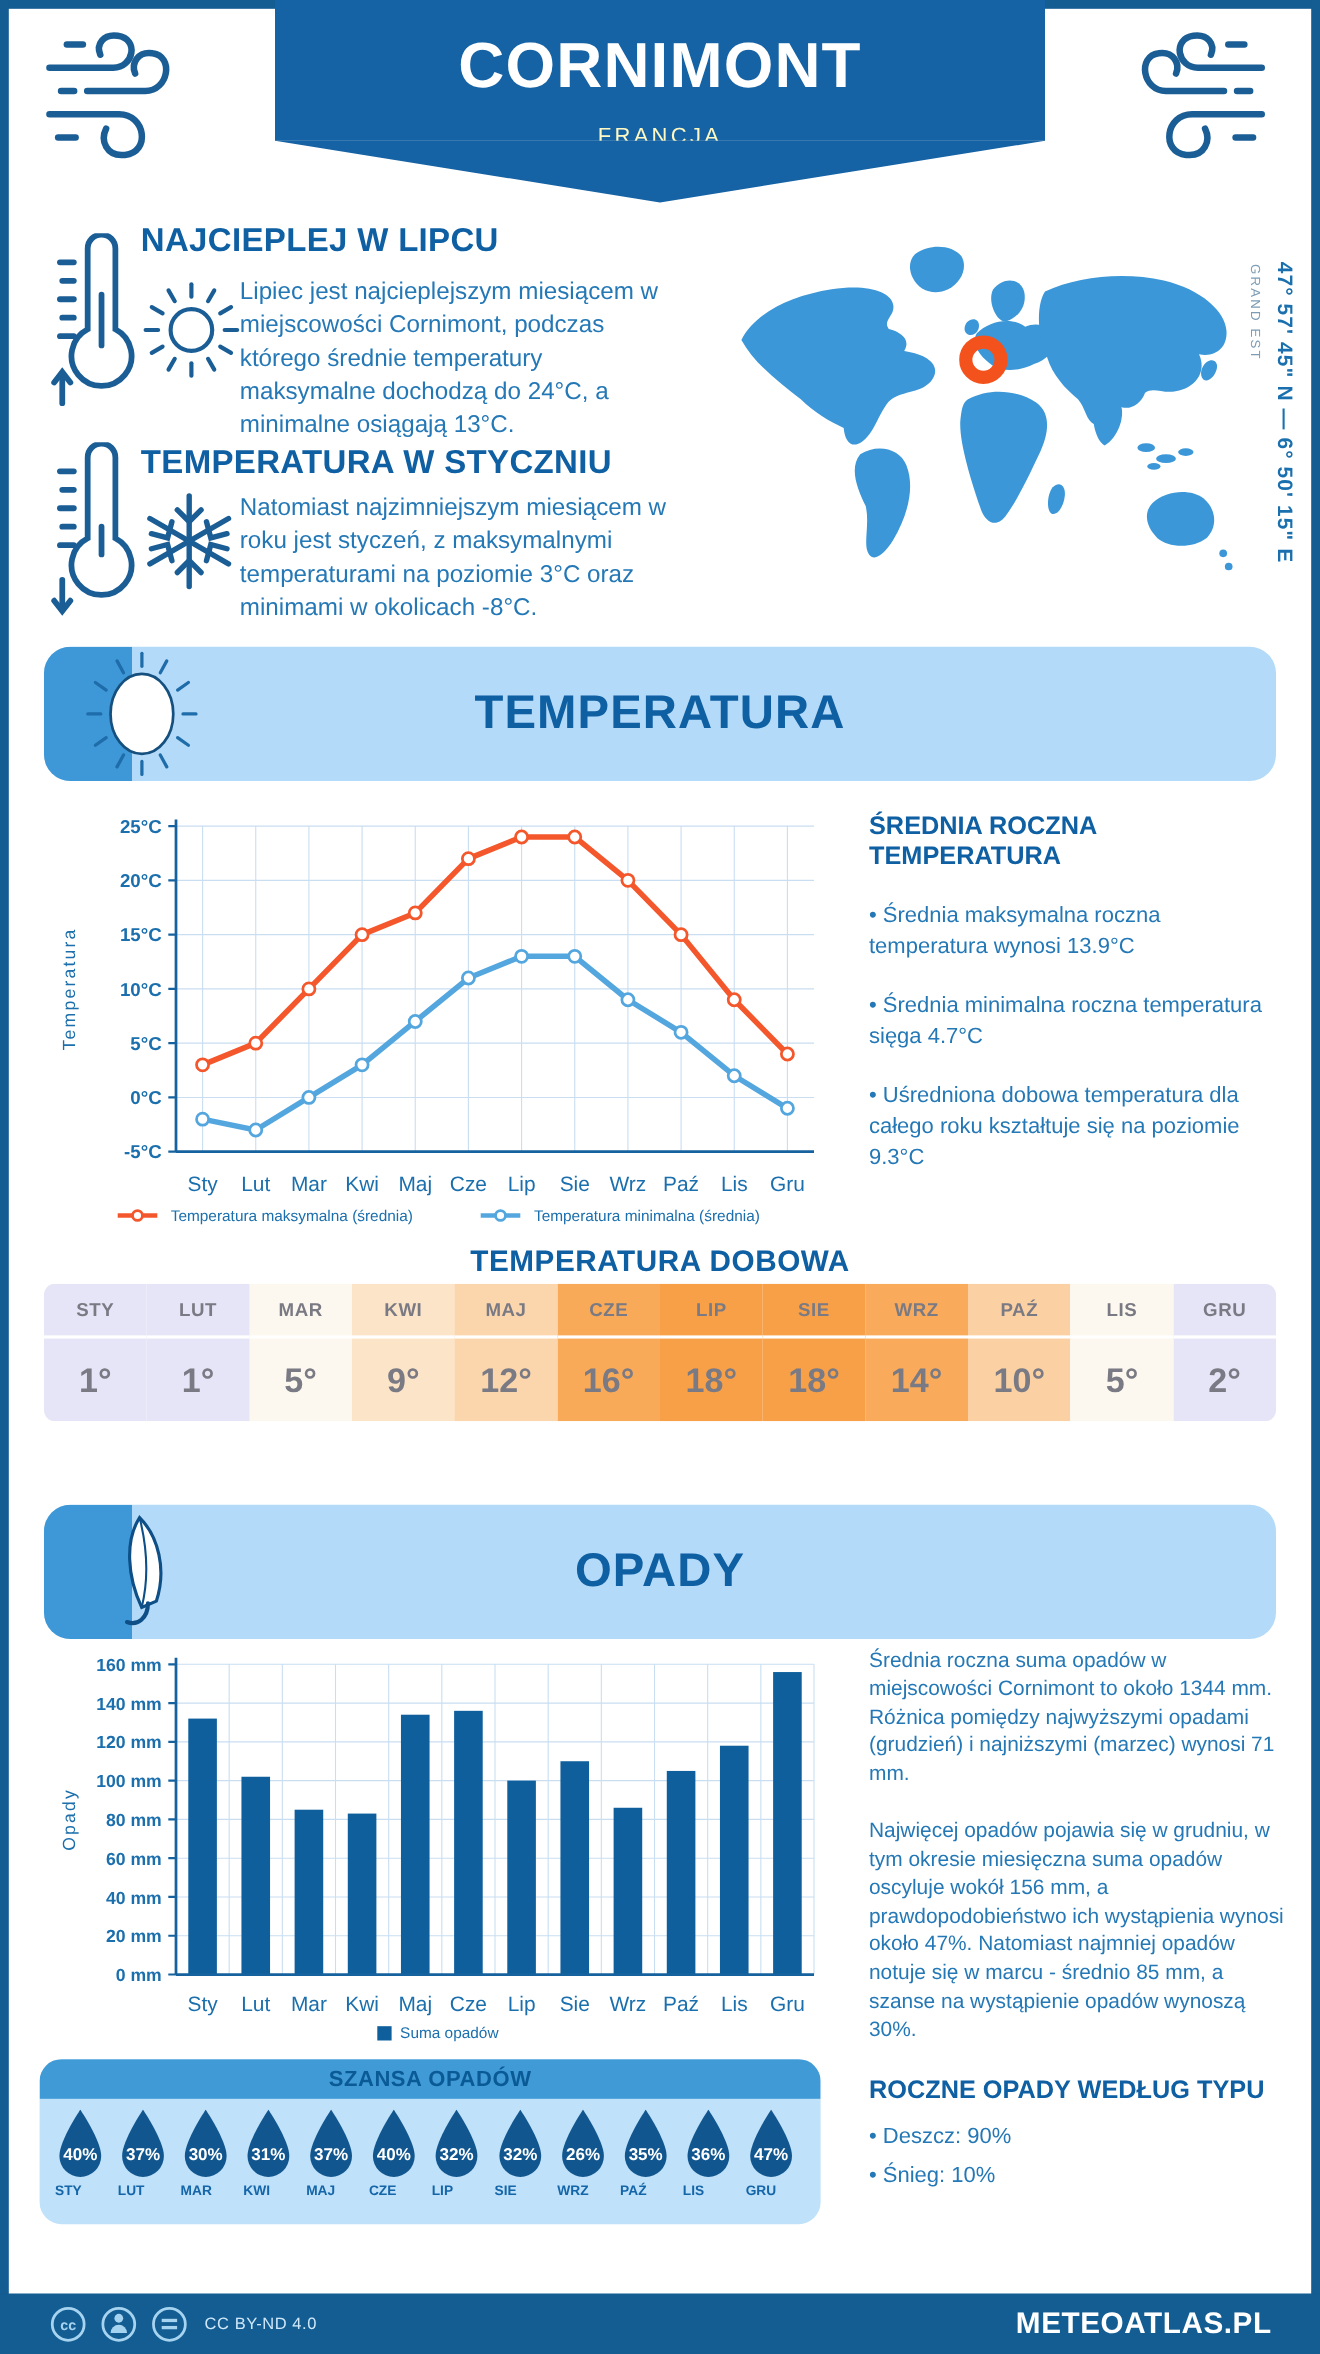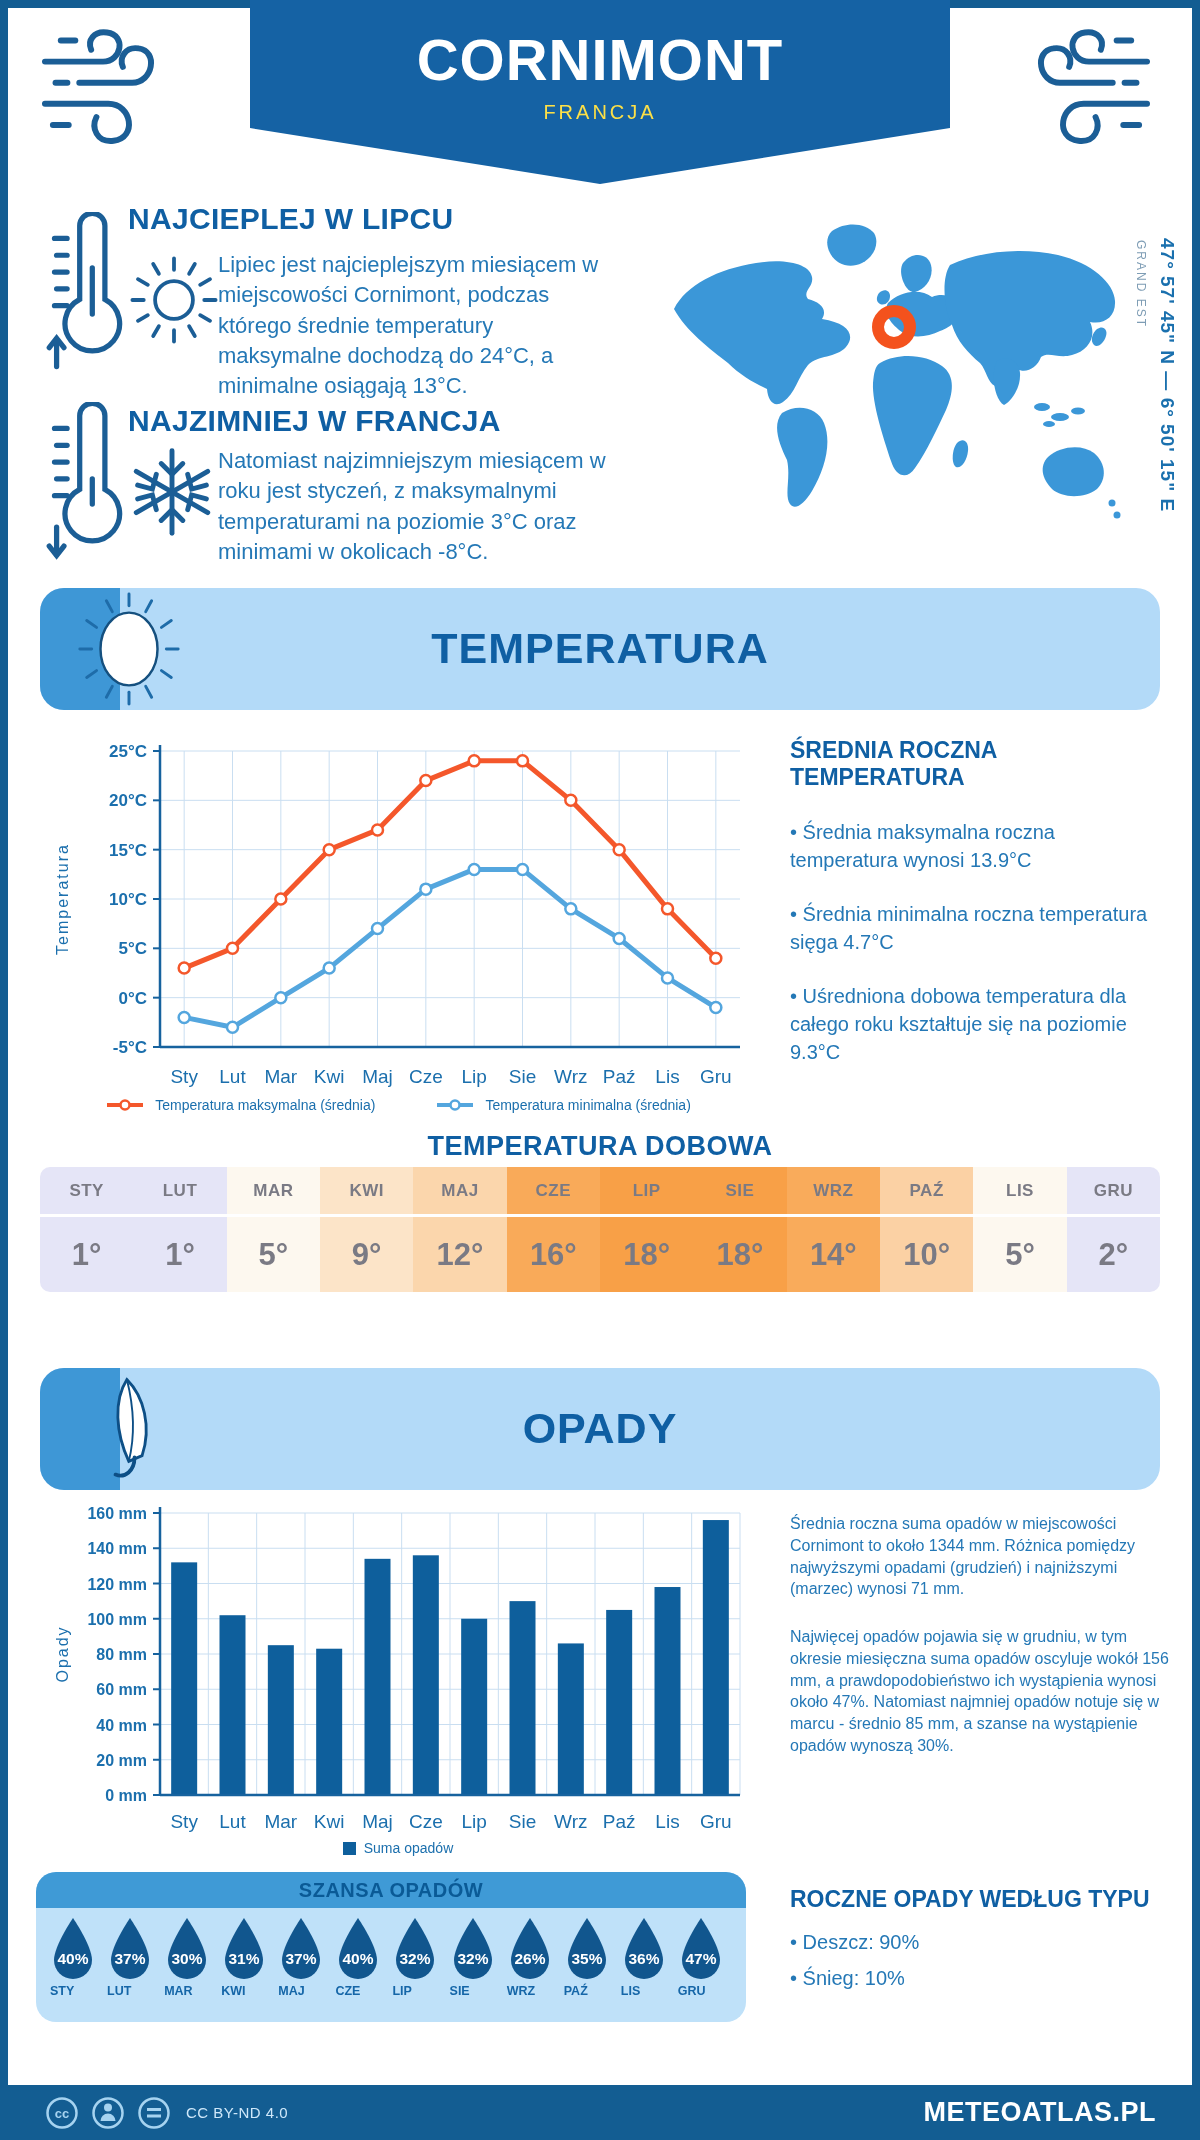--- a/index.html
+++ b/index.html
@@ -3,41 +3,41 @@
 <meta charset="utf-8">
 <style>
   html,body{margin:0;padding:0;background:#fff;font-family:"Liberation Sans",sans-serif;}
   #page{position:relative;width:1200px;height:2140px;margin:0 auto;background:#fff;overflow:hidden;}
   .abs{position:absolute;}
   .frame{background:var(--c-frame);}
   
   .banner{left:250px;top:0;width:700px;height:128px;background:var(--c-banner);text-align:center;}
   .banner-point{left:250px;top:128px;width:0;height:0;border-left:350px solid transparent;border-right:350px solid transparent;border-top:56px solid var(--c-banner);}
   .city{margin-top:26px;font-size:58px;font-weight:bold;color:#fff;letter-spacing:1px;}
-  .country{margin-top:8px;font-size:20px;color:#fde047;letter-spacing:3px;}
+  .country{margin-top:20px;font-size:20px;color:#fef9c3;letter-spacing:3px;}
   .wind-l{left:32px;top:22px;}
   .wind-r{right:40px;top:22px;transform:scaleX(-1);}
   
   .blk-title{font-size:30px;font-weight:bold;color:var(--c-heading);letter-spacing:.3px;}
   .blk-text{font-size:22px;line-height:1.38;color:var(--c-body_text);}
   
   .coords{right:22px;top:238px;writing-mode:vertical-rl;font-size:19px;font-weight:bold;color:#1a70ae;letter-spacing:1px;}
   .region{right:52px;top:240px;writing-mode:vertical-rl;font-size:12px;color:#7e9db5;letter-spacing:2px;}
   
   .secban{left:40px;width:1120px;height:122px;background:var(--c-section_bg);border-radius:24px;overflow:hidden;}
   .secban .corner{position:absolute;left:0;top:0;bottom:0;width:80px;background:var(--c-section_corner);}
   .secban h2{position:absolute;left:0;right:0;top:36px;margin:0;text-align:center;font-size:43px;font-weight:bold;color:var(--c-heading);letter-spacing:1px;}
   
   .legend-row{left:48px;width:700px;display:flex;justify-content:center;gap:60px;align-items:center;}
   .legend-row span{font-size:14px;color:var(--c-tick_text);}
   .sq{display:inline-block;width:13px;height:13px;background:var(--c-bar);margin-right:8px;vertical-align:-2px;}
   
   .col-h{font-size:23px;font-weight:bold;color:var(--c-heading);margin:0 0 28px 0;}
   .bullet{font-size:20px;line-height:1.38;color:var(--c-body_text);margin-bottom:27px;}
-  .para{font-size:16px;line-height:1.36;color:var(--c-body_text);margin:16px 0 26px 0;}
+  .para{font-size:19px;line-height:1.36;color:var(--c-body_text);margin:0 0 26px 0;}
   
   .daily-title{left:0;width:1200px;text-align:center;font-size:27px;font-weight:bold;color:var(--c-heading);letter-spacing:.5px;}
   #temp-table{left:40px;top:1167px;width:1120px;display:grid;grid-template-columns:repeat(12,1fr);border-radius:10px;overflow:hidden;}
   .tt-head{height:47px;line-height:47px;text-align:center;font-size:17px;font-weight:bold;color:#7a7a84;letter-spacing:.5px;border-bottom:3px solid #fff;}
   .tt-val{height:75px;line-height:75px;text-align:center;font-size:31px;font-weight:bold;color:#7a7a84;}
   
   #chance{left:36px;top:1872px;width:710px;height:150px;border-radius:20px;overflow:hidden;background:var(--c-chance_body_bg);}
   #chance .ch-head{height:36px;line-height:36px;text-align:center;background:var(--c-chance_header_bg);font-size:20px;font-weight:bold;color:#0a5a96;letter-spacing:.5px;}
   #drops{display:flex;justify-content:space-between;padding:8px 14px 0 14px;}
   .drop{display:flex;flex-direction:column;width:54px;}
@@ -136,21 +136,21 @@
       <line x1="18.6" y1="34" x2="91.4" y2="76"></line>
       <line x1="18.6" y1="76" x2="91.4" y2="34"></line>
       <path d="M44 26 l11 11 11 -11"></path>
         <path d="M44 84 l11 -11 11 11"></path>
       <path d="M20 48 l15 4 4 -15"></path>
         <path d="M90 62 l-15 -4 -4 15"></path>
       <path d="M20 62 l15 -4 4 15"></path>
         <path d="M90 48 l-15 4 -4 -15"></path>
     </g>
   </svg>
-  <div class="abs blk-title" style="left:128px;top:404px;">NAJZIMNIEJ W FRANCJA</div>
+  <div class="abs blk-title" style="left:128px;top:404px;">TEMPERATURA W STYCZNIU</div>
   <div class="abs blk-text" style="left:218px;top:446px;width:420px;">Natomiast najzimniejszym miesiącem w roku jest styczeń, z maksymalnymi temperaturami na poziomie 3°C oraz minimami w okolicach -8°C.</div>
 
   <svg class="abs" style="left:660px;top:205px;" width="470" height="340" viewBox="0 0 470 340">
     <g fill="var(--c-map)">
       <path d="M14 104 C26 80 58 64 96 58 C128 53 150 60 152 72 C154 82 142 86 148 94 C160 97 168 104 162 114 C188 118 196 130 186 142 C176 153 158 150 148 160 C138 172 135 189 123 197 C114 203 108 196 107 184 C94 178 80 170 68 158 C50 144 26 126 14 104 Z"></path>
       <path d="M172 26 C186 16 206 18 214 28 C220 38 214 52 202 58 C190 64 176 60 170 48 C166 40 166 32 172 26 Z"></path>
       <path d="M122 208 C138 198 158 203 164 218 C172 238 165 264 152 286 C144 299 135 306 130 299 C124 291 131 272 127 255 C119 239 112 220 122 208 Z"></path>
       <path d="M243 58 C252 46 268 48 271 60 C274 72 266 84 255 87 C246 89 237 68 243 58 Z"></path>
       <path d="M228 98 C240 86 260 83 272 92 C284 87 296 92 298 102 C301 113 292 122 280 126 C268 132 252 134 242 127 C232 120 222 108 228 98 Z"></path>
       <path d="M219 88 C224 83 230 85 230 91 C230 97 225 101 220 99 C216 97 216 92 219 88 Z"></path>

